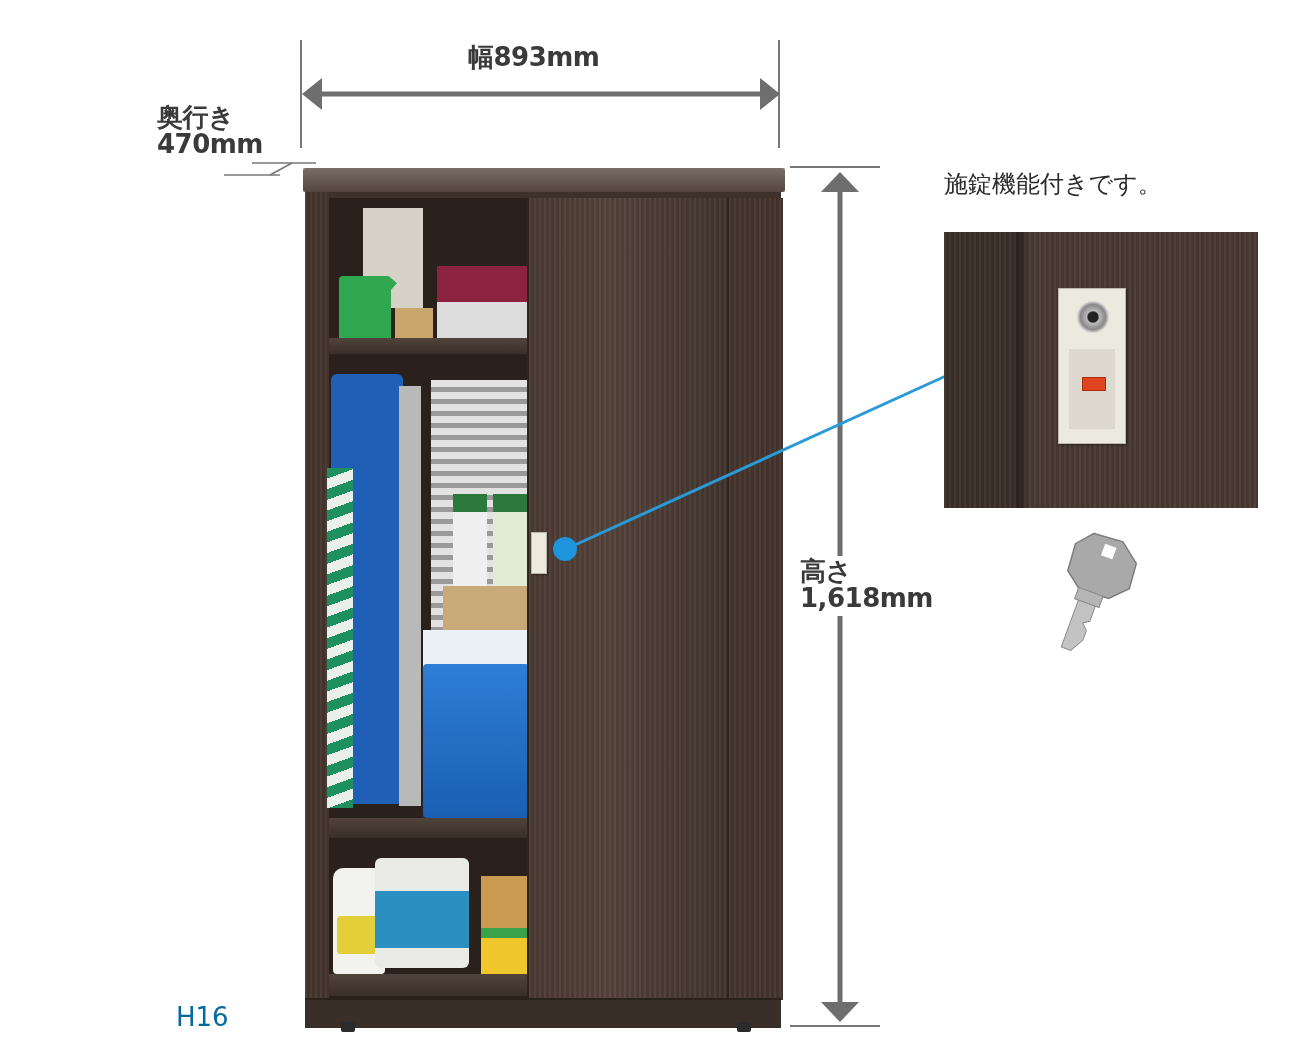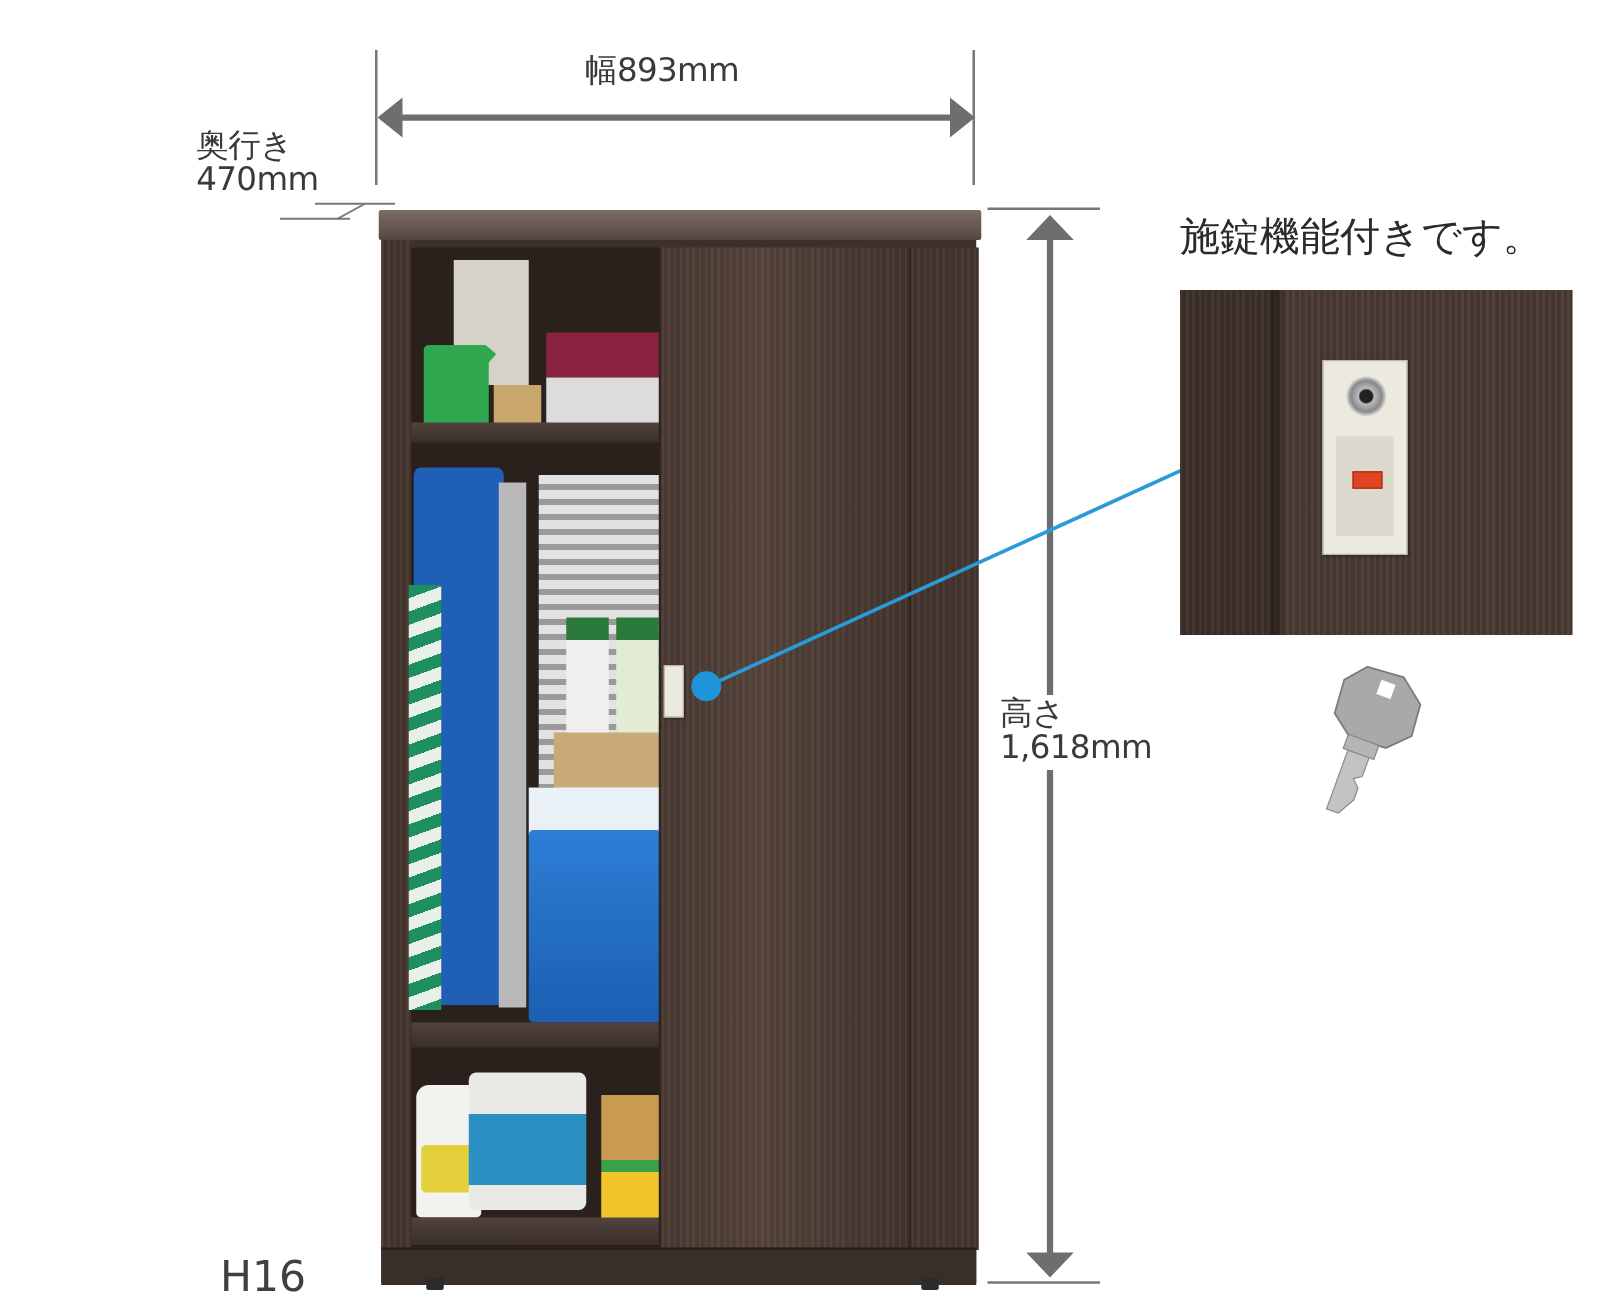--- a/index.html
+++ b/index.html
@@ -1,21 +1,21 @@
 <!DOCTYPE html>
 <html><head>
   <meta charset="utf-8">
   <style>
     html, body { margin: 0; padding: 0; background: #ffffff; }
     body { width: 1295px; height: 1044px; position: relative; overflow: hidden;
       font-family: "DejaVu Sans", sans-serif; color: #333; }
     .abs { position: absolute; }
 
     
-    .dim-label { font-size: 26px; color: #3a3a3a; line-height: 1.05; letter-spacing: -0.5px; }
+    .dim-label { font-size: 26px; color: #3a3a3a; line-height: 1.05; letter-spacing: -0.5px; font-weight: bold; }
     .thin-line { background: #777; }
 
     
     .cab-top { background: linear-gradient(#7a6c66, #554640); border-radius: 2px; }
     .cab-frame { background: #3e312b; }
     .interior { background: #2a211d; }
     .shelf { background: linear-gradient(#51433c, #3a2e29); }
     .door { background:
         repeating-linear-gradient(90deg, rgba(255,255,255,0.03) 0 2px, rgba(0,0,0,0.06) 2px 5px),
         linear-gradient(90deg, #4a3a33, #55443b 40%, #4b3c35 70%, #43352f);
@@ -32,22 +32,22 @@
     .callout-dot { width: 24px; height: 24px; border-radius: 50%; background: #1e95db; }
 
     .zoom-photo { background:
         repeating-linear-gradient(90deg, rgba(255,255,255,0.035) 0 2px, rgba(0,0,0,0.08) 2px 5px),
         linear-gradient(90deg, #3d302a 0, #3d302a 22%, #2a201c 24%, #4a3b34 27%, #4a3a33 100%); }
     .lock-plate { background: #ece9df; border: 1px solid #bdb8ac; box-shadow: 1px 1px 2px rgba(0,0,0,0.4); }
     .lock-cyl { border-radius: 50%; background: radial-gradient(circle, #222 0 22%, #bbb 28%, #888 55%, #d9d9d9 70%, #777 100%); }
     .lock-indicator { background: #e0431f; border: 1px solid #a62d12; }
     .lock-recess { background: #dcd8cd; }
 
-    .caption-title { font-size: 32px; color: #2b2b2b; letter-spacing: 0px; }
-    .model-label { font-size: 34px; color: #404040; }
+    .caption-title { font-size: 24px; color: #2b2b2b; letter-spacing: 0px; }
+    .model-label { font-size: 26px; color: #0369a1; }
   </style>
 </head>
 <body>
 
 <div class="abs" style="left:300px;top:40px;width:482px;height:110px;">
   <div class="abs thin-line" style="left:0;top:0;width:2px;height:108px;"></div>
   <div class="abs thin-line" style="left:478px;top:0;width:2px;height:108px;"></div>
   <div class="abs dim-label" style="left:168px;top:4px;">幅893mm</div>
   <svg class="abs" style="left:0;top:36px;" width="482" height="36" viewBox="0 0 482 36">
     <line x1="16" y1="18" x2="466" y2="18" stroke="#6e6e6e" stroke-width="5"></line>

